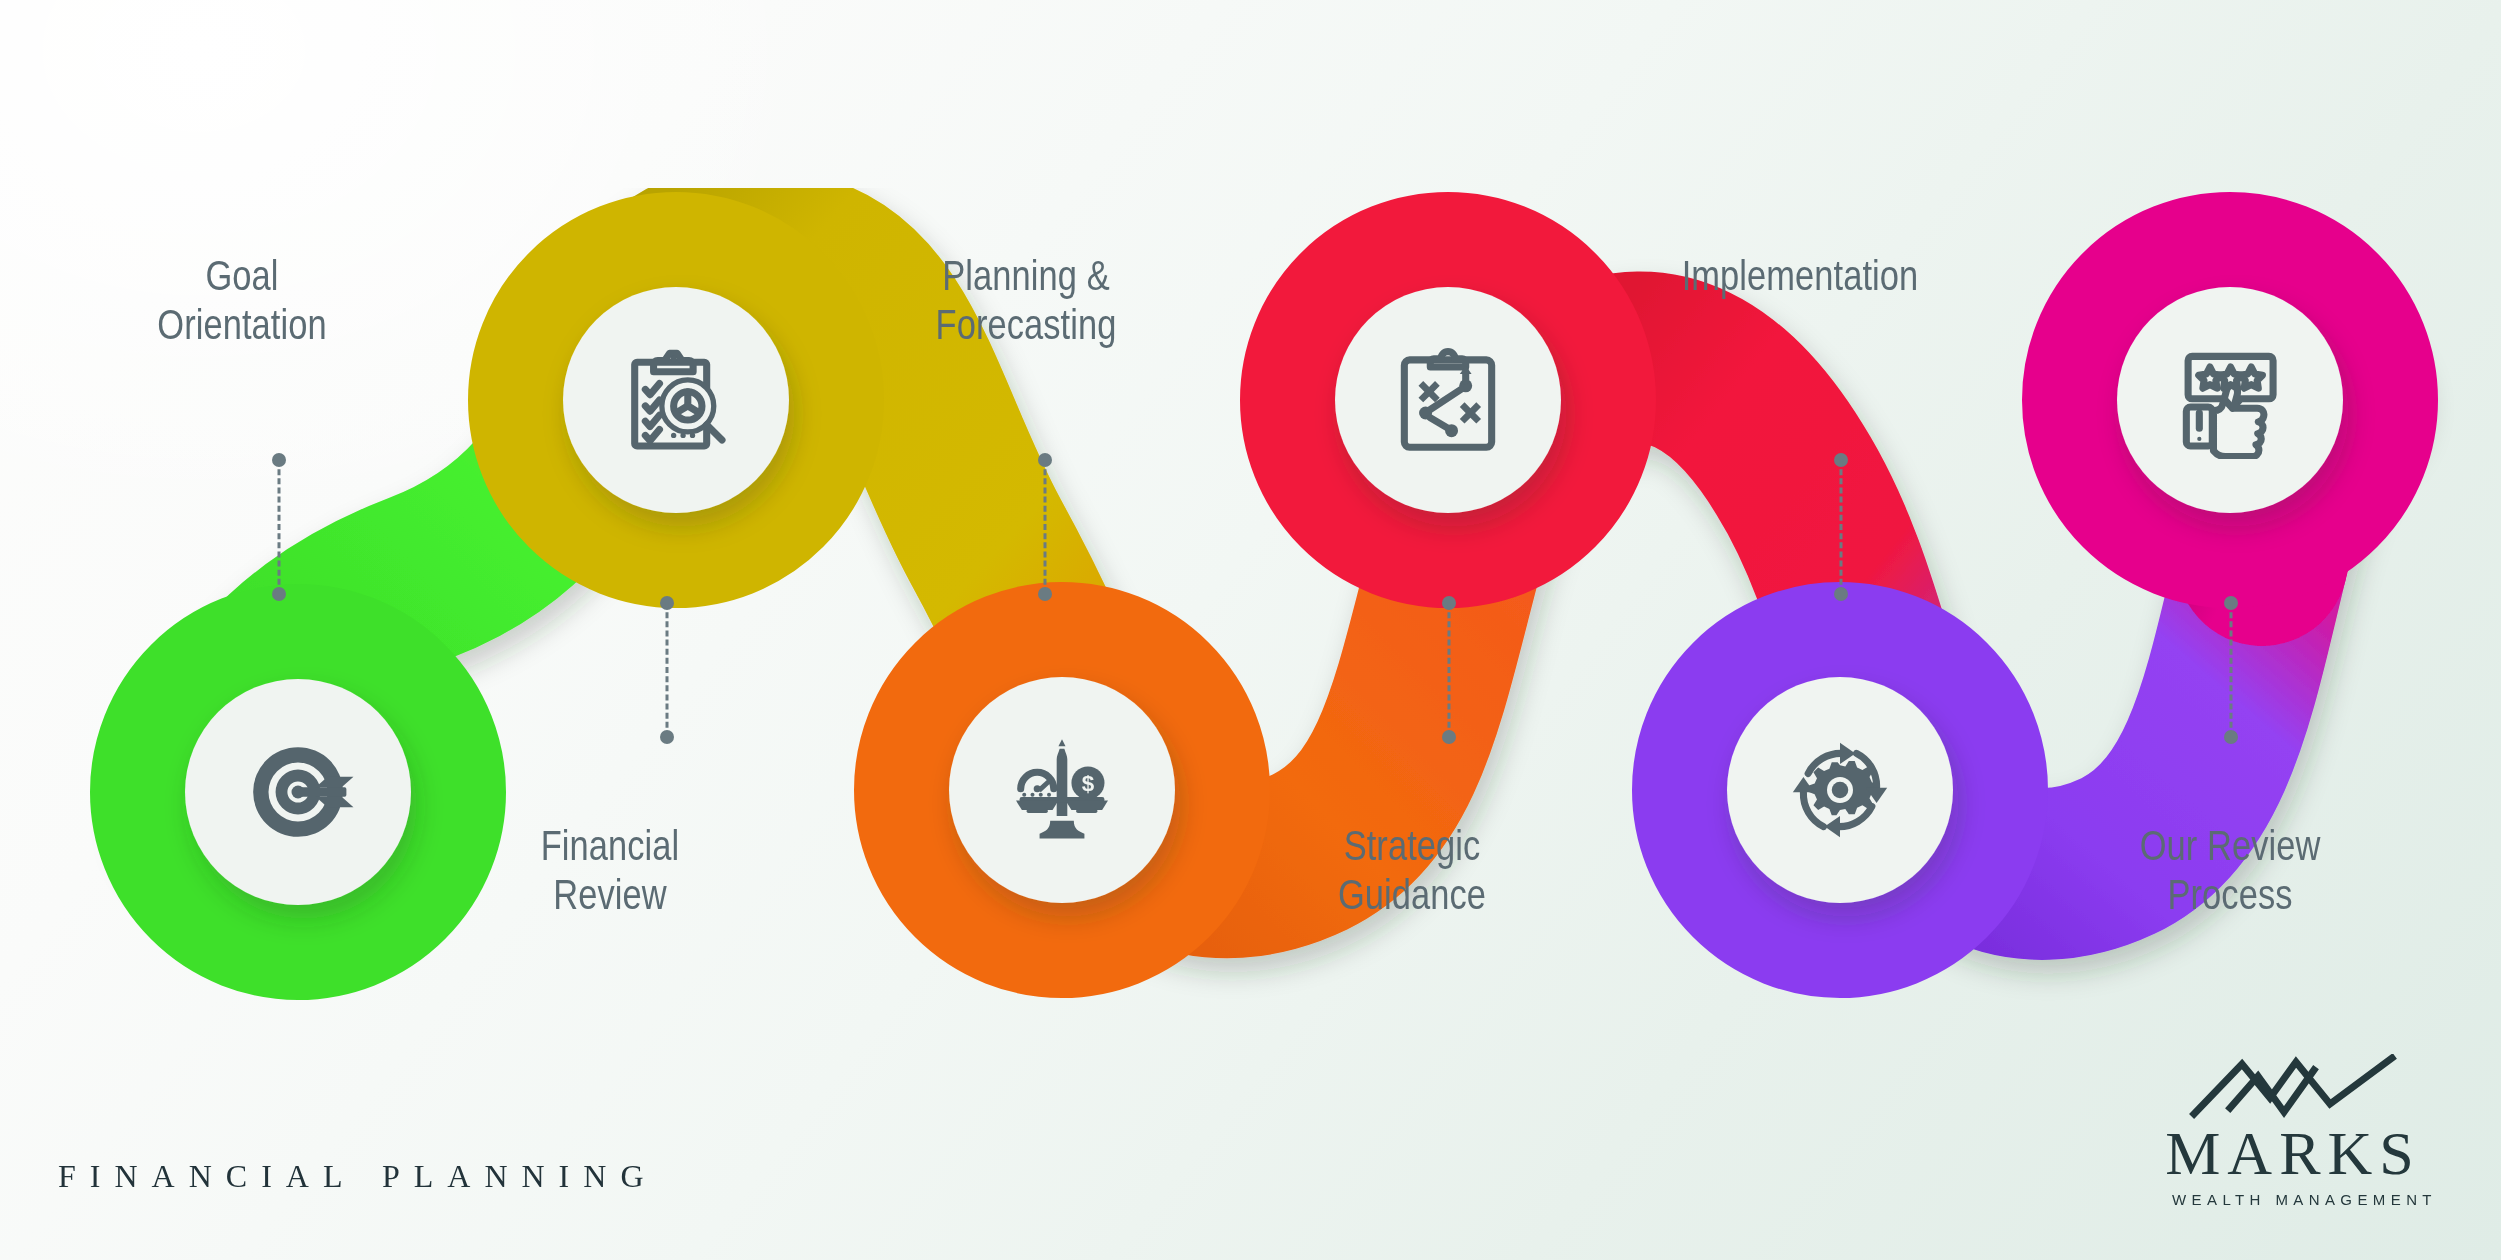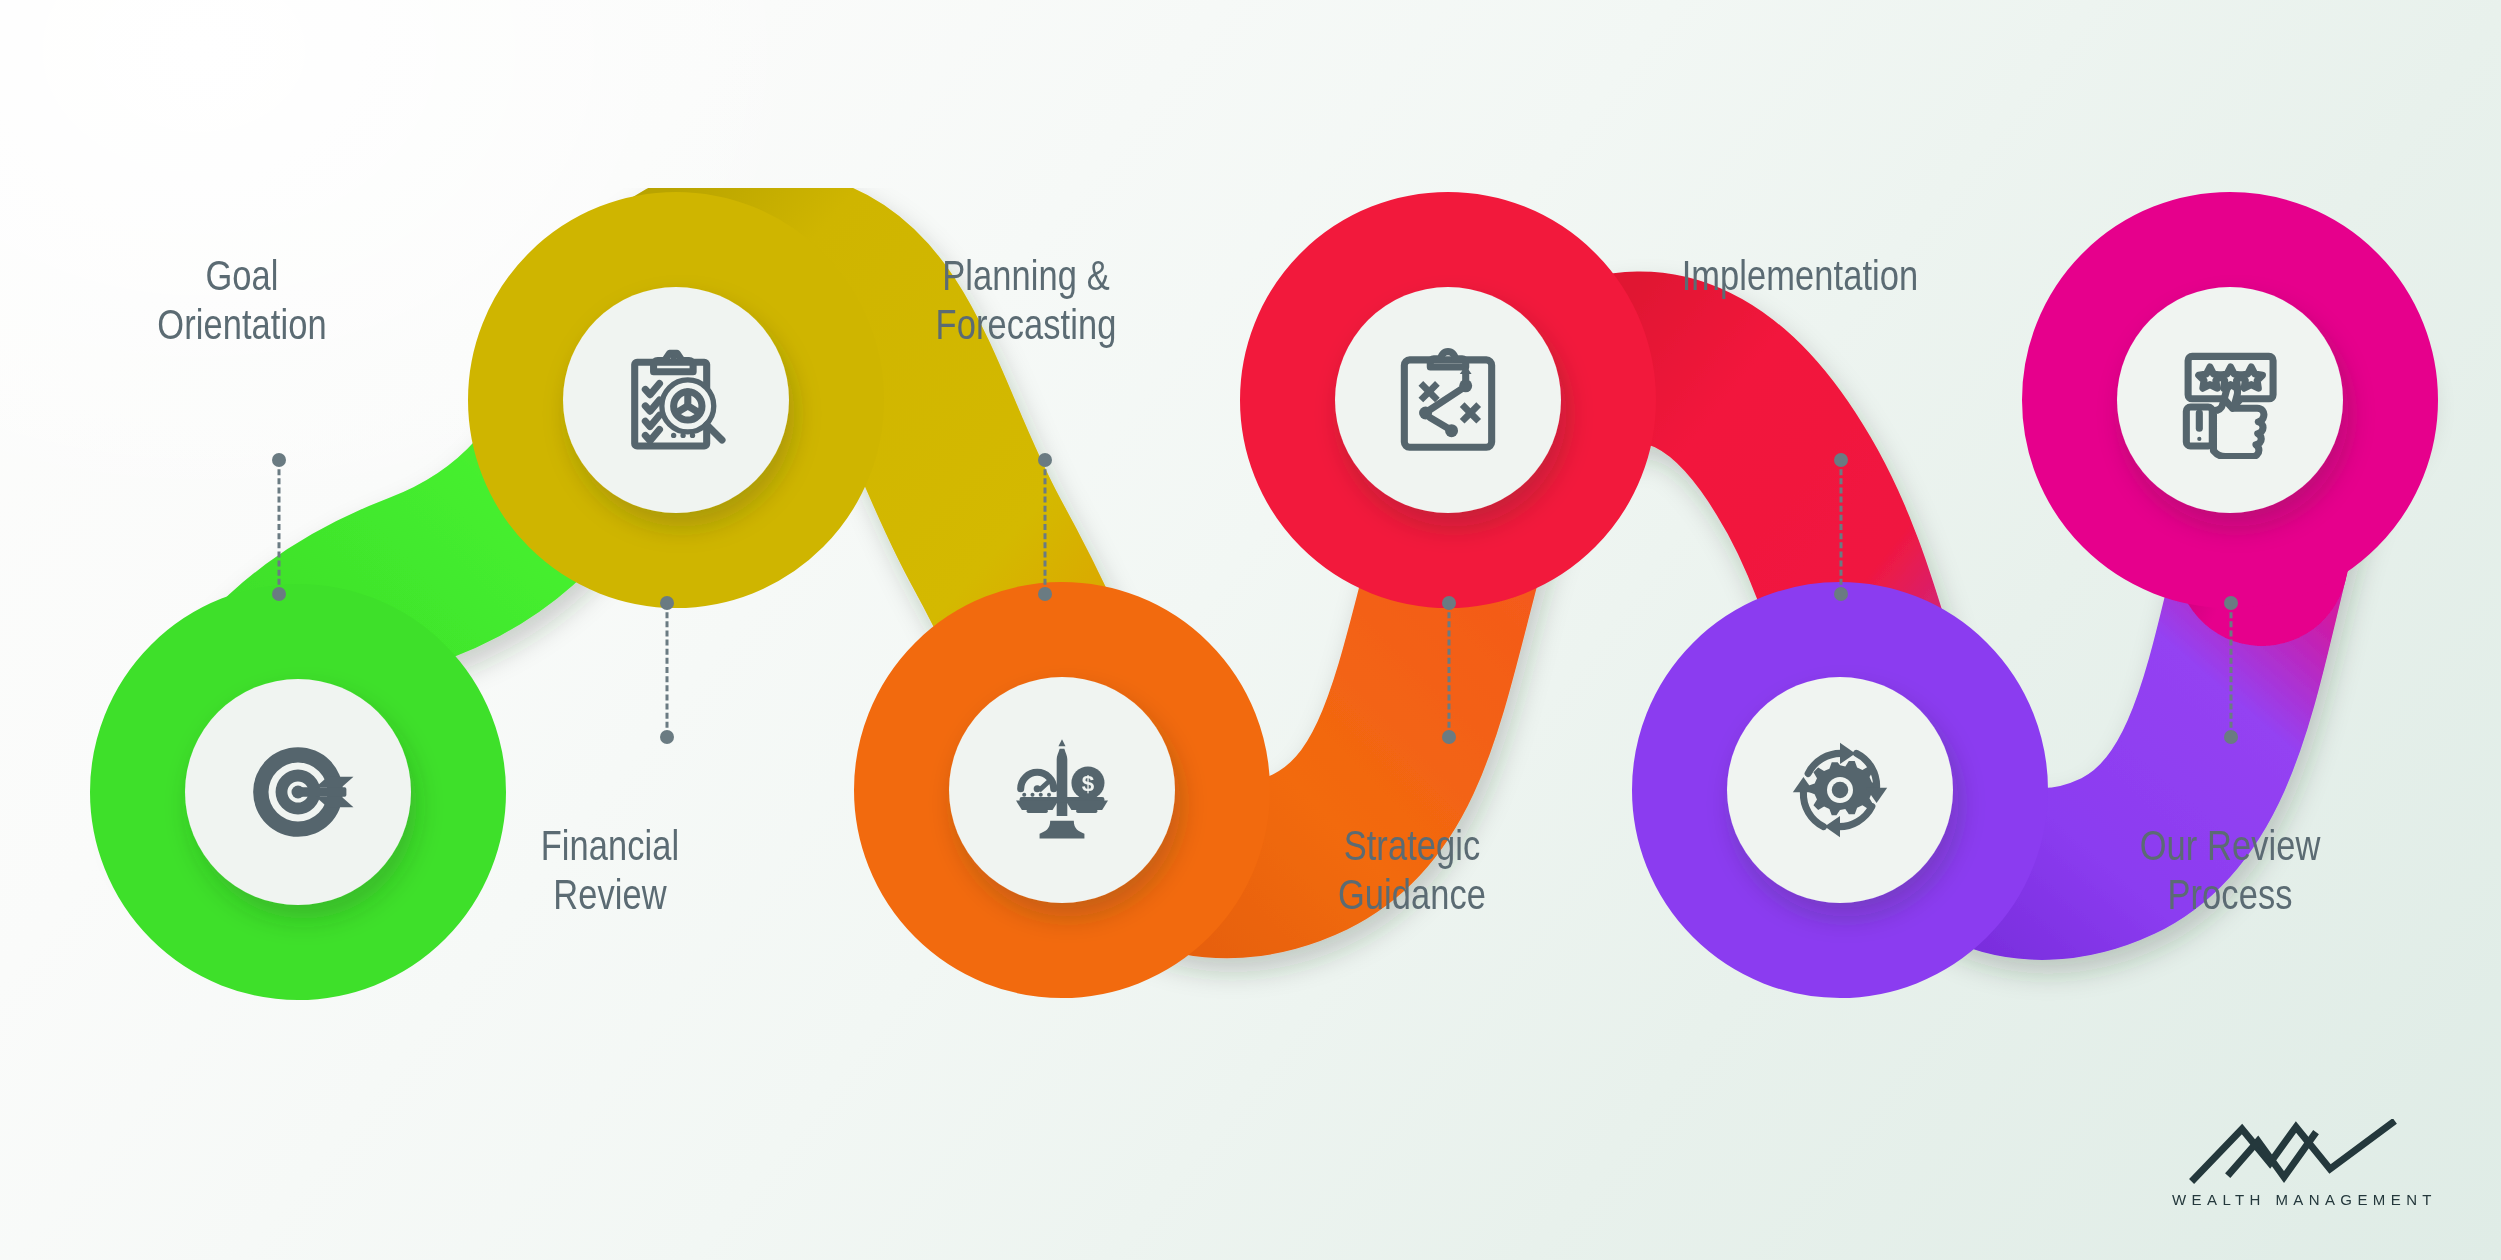--- a/index.html
+++ b/index.html
@@ -384,22 +384,24 @@
     <span class="dash"></span>
     <span class="dot bot"></span>
   </div>
 
   <div class="connector" style="left:2224px; top:596px; height:148px;">
     <span class="dot top"></span>
     <span class="dash"></span>
     <span class="dot bot"></span>
   </div>
 
+  <div id="page-title">Financial Planning</div>
 
   <div id="logo">
     <svg id="logo-mark" viewBox="0 0 210 66">
       <path d="M6 60 L54 10 L82 44 L108 8 L142 50 L204 4" fill="none" stroke="#24383c" stroke-width="7" stroke-linecap="square" stroke-linejoin="miter"></path>
       <path d="M42 54 L70 22 L96 58 L126 16" fill="none" stroke="#24383c" stroke-width="7" stroke-linecap="square" stroke-linejoin="miter"></path>
     </svg>
+    <div id="logo-name">MARKS</div>
     <div id="logo-tagline">WEALTH MANAGEMENT</div>
   </div>
 
 </div>
 
 </body></html>

